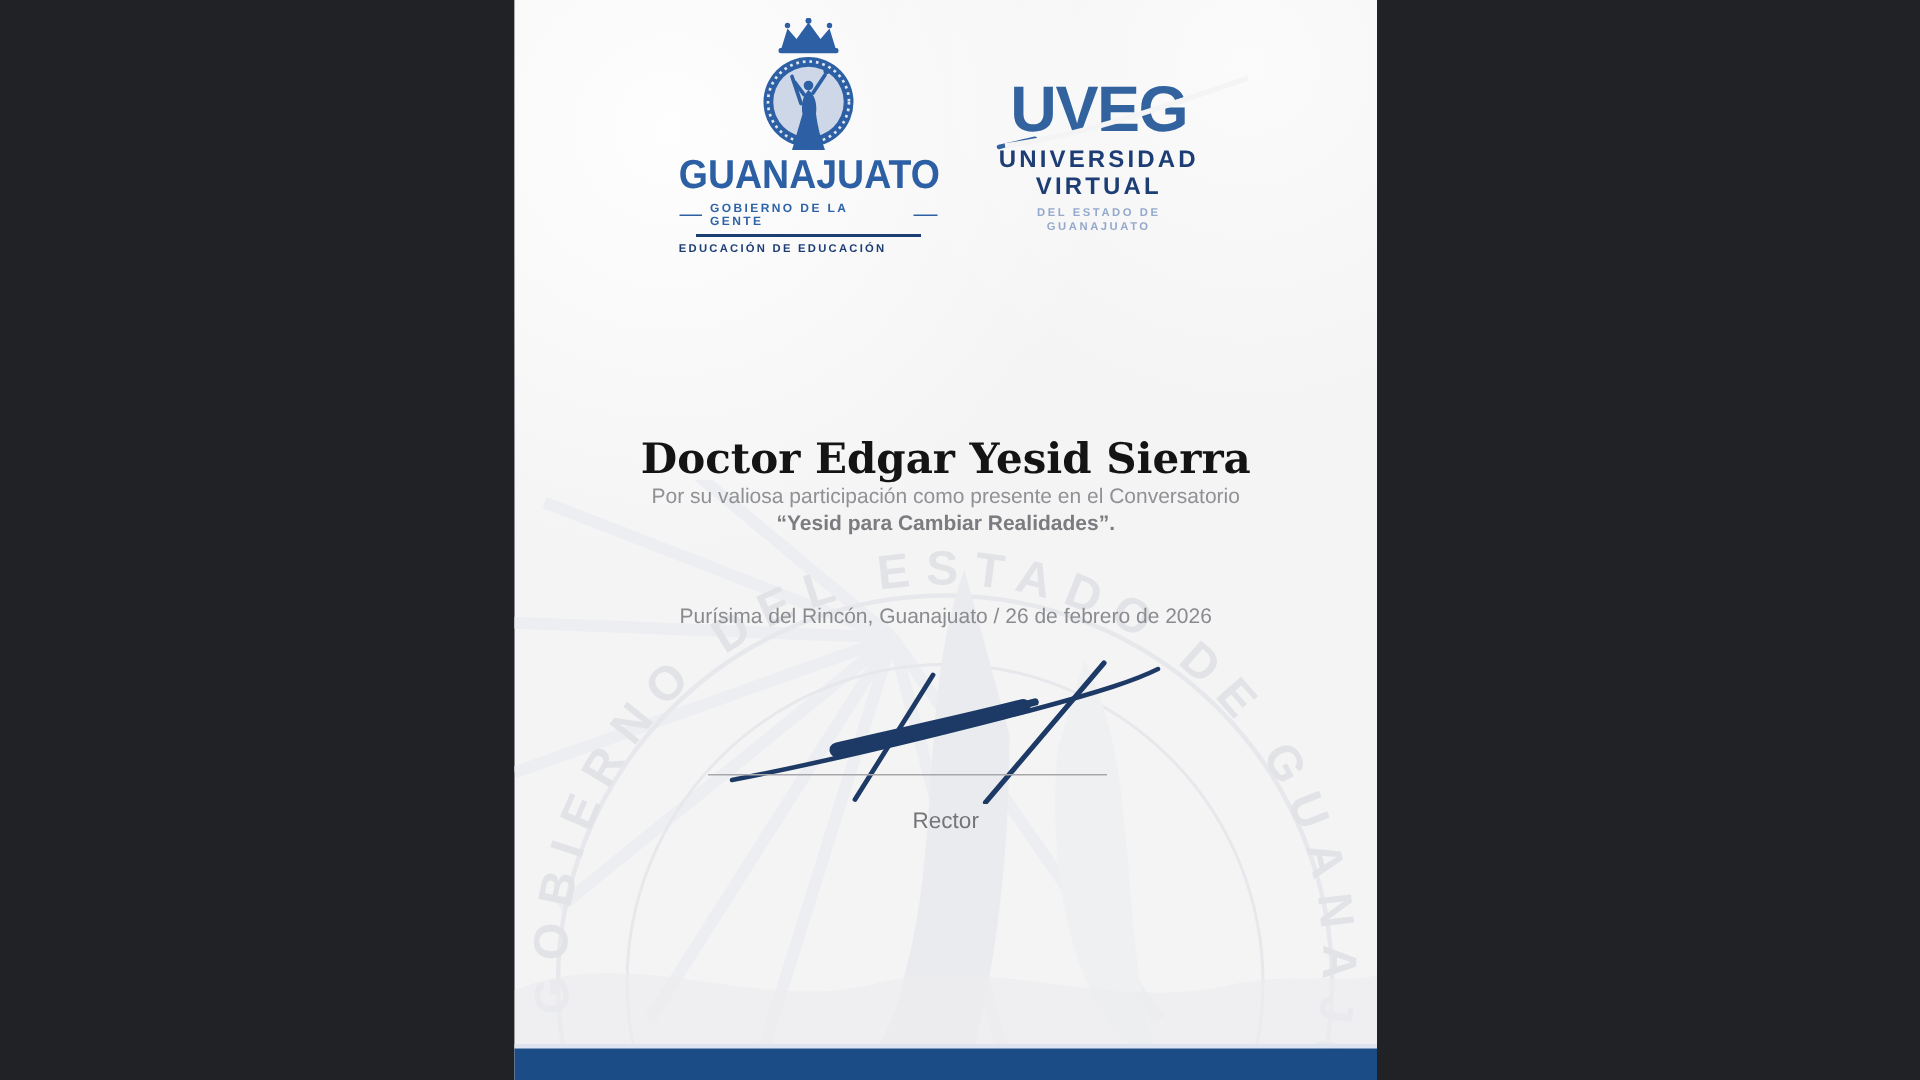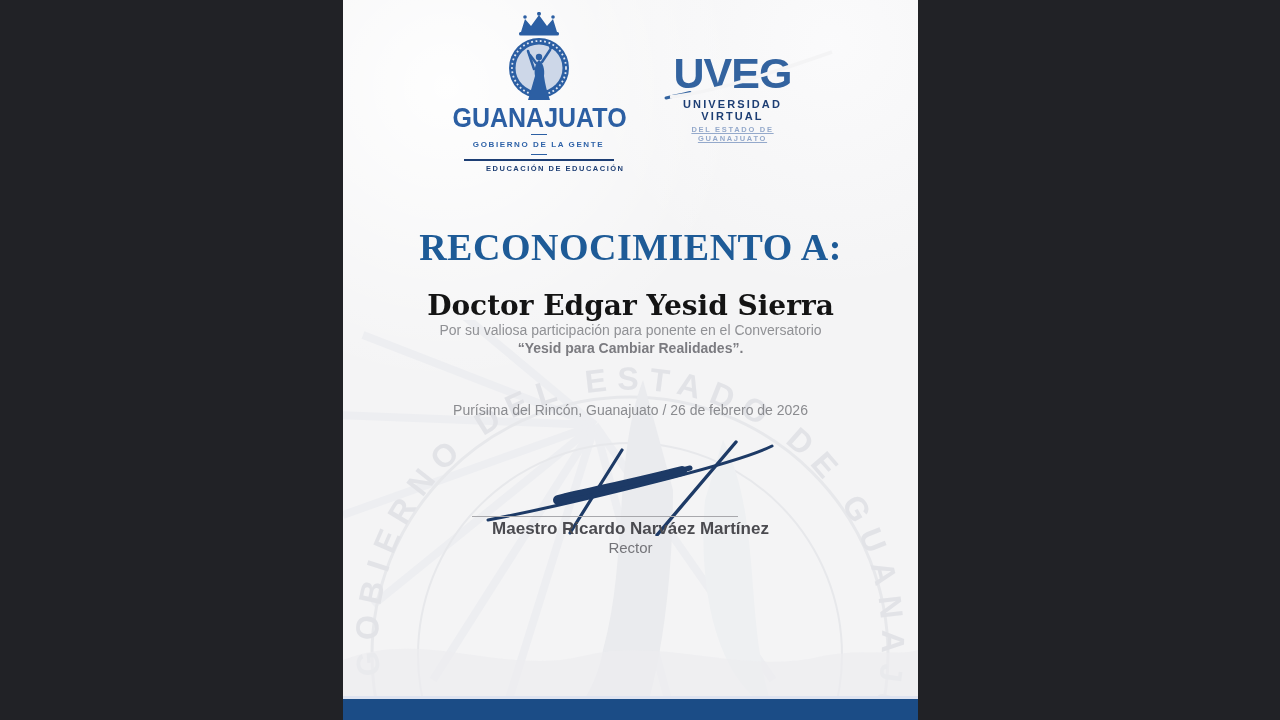--- a/index.html
+++ b/index.html
@@ -14,36 +14,36 @@
     background:#f4f4f5;
     background-image:
       radial-gradient(circle at 18% 12%, rgba(255,255,255,.9) 0%, rgba(255,255,255,0) 38%),
       radial-gradient(circle at 85% 6%, rgba(252,252,253,.8) 0%, rgba(255,255,255,0) 30%);
   }
   .wm { position:absolute; left:0; bottom:0; width:575px; height:400px; }
 
   
   .logo-row { position:absolute; top:12px; left:0; width:100%;
     display:flex; justify-content:center; align-items:flex-start; gap:32px; }
-  .gto { width:172px; text-align:right; }
+  .gto { width:172px; text-align:left; }
   .crest { display:block; margin:0 auto; width:80px; height:92px; }
   .gto-name { font-size:25px; font-weight:bold; color:#2c5fa3; line-height:1;
     margin-top:1px; letter-spacing:0px; transform:scaleY(1.08); }
-  .gto-tag-row { display:flex; align-items:center; justify-content:center; gap:5px; margin-top:4px;flex-direction:column; }
+  .gto-tag-row { display:flex; align-items:center; justify-content:center; gap:5px; margin-top:4px; }
   .tl { display:block; width:16px; height:1px; background:#2c5fa3; }
   .gto-tag { font-size:8px; font-weight:bold; color:#2f63a8; letter-spacing:1.6px; }
   .gto-rule { width:150px; height:2px; background:#1d3e74; margin:4px auto 3px; }
   .gto-dept { font-size:7.5px; font-weight:bold; color:#1d3e74; letter-spacing:1.5px; }
 
   .uveg { margin-top:40px; text-align:center; position:relative; width:152px; }
   .uveg-word-wrap { position:relative; display:inline-block; line-height:1; }
   .uveg-word { font-size:43px; font-weight:bold; color:#33639f; letter-spacing:-1px; }
   .swoosh { position:absolute; left:-10px; top:-2px; width:170px; height:52px; pointer-events:none; }
-  .uveg-l1 { font-size:11px; font-weight:bold; color:#1d3e74; letter-spacing:2.1px; margin-top:3px; }
-  .uveg-l2 { font-size:7.5px; font-weight:bold; color:#94a9cb; letter-spacing:1.7px; margin-top:3px;text-decoration:underline; }
+  .uveg-l1 { font-size:16px; font-weight:bold; color:#1d3e74; letter-spacing:2.1px; margin-top:3px; }
+  .uveg-l2 { font-size:7.5px; font-weight:bold; color:#94a9cb; letter-spacing:1.7px; margin-top:3px; }
 
   
   .intro { position:absolute; top:164px; left:0; width:100%; text-align:center;
     font-size:14.5px; line-height:21.5px; color:#8f9094; }
   .heading { position:absolute; top:225px; left:0; width:100%; text-align:center;
     font-family:"Liberation Serif", serif; font-weight:bold; font-size:38px;
     color:#1e5b97; letter-spacing:.5px; }
   .recipient { position:absolute; top:277px; left:0; width:100%; text-align:center;
     font-family:"DejaVu Serif", serif; font-weight:bold; font-size:28px; color:#141414;margin-top:12px; }
   .reason { position:absolute; top:321px; left:0; width:100%; text-align:center;
@@ -138,39 +138,37 @@
             <path d="M2 48 C 10 46, 18 44.5, 26 42.5" stroke="#33639f" stroke-width="3" fill="none" stroke-linecap="round"></path>
             <path d="M6 47 C 50 42, 105 24, 168 2" stroke="#f4f4f5" stroke-width="3.5" fill="none"></path>
           </svg>
         </div>
         <div class="uveg-l1">UNIVERSIDAD VIRTUAL</div>
         <div class="uveg-l2">DEL ESTADO DE GUANAJUATO</div>
       </div>
     </div>
 
 
-    <div class="heading">RECONOCIMIENTO A:</div>
     <div class="recipient">Doctor Edgar Yesid Sierra</div>
 
     <div class="reason">
-      <div>Por su valiosa participación para ponente en el Conversatorio</div>
+      <div>Por su valiosa participación como presente en el Conversatorio</div>
       <div class="reason-b">“Yesid para Cambiar Realidades”.</div>
     </div>
 
     <div class="date">Purísima del Rincón, Guanajuato / 26 de febrero de 2026</div>
 
     <svg class="sig-svg" viewBox="0 0 320 100" aria-hidden="true">
       <g stroke="#1d3a66" fill="none" stroke-linecap="round">
         <path d="M18 84 C 70 74, 130 60, 200 42 S 290 16, 302 10" stroke-width="3"></path>
         <path d="M88 64 C 125 55, 165 47, 212 35" stroke-width="10"></path>
         <path d="M96 60 C 135 52, 175 44, 220 32" stroke-width="5"></path>
         <path d="M100 97 L 152 14" stroke-width="3.2"></path>
         <path d="M187 99 L 266 6" stroke-width="3.4"></path>
       </g>
     </svg>
     <div class="sig-line"></div>
-    <div class="sig-name">Maestro Ricardo Narváez Martínez</div>
     <div class="sig-title">Rector</div>
 
     <div class="bar-light"></div>
     <div class="bar"></div>
   </div>
 </div>
 
 </body></html>

